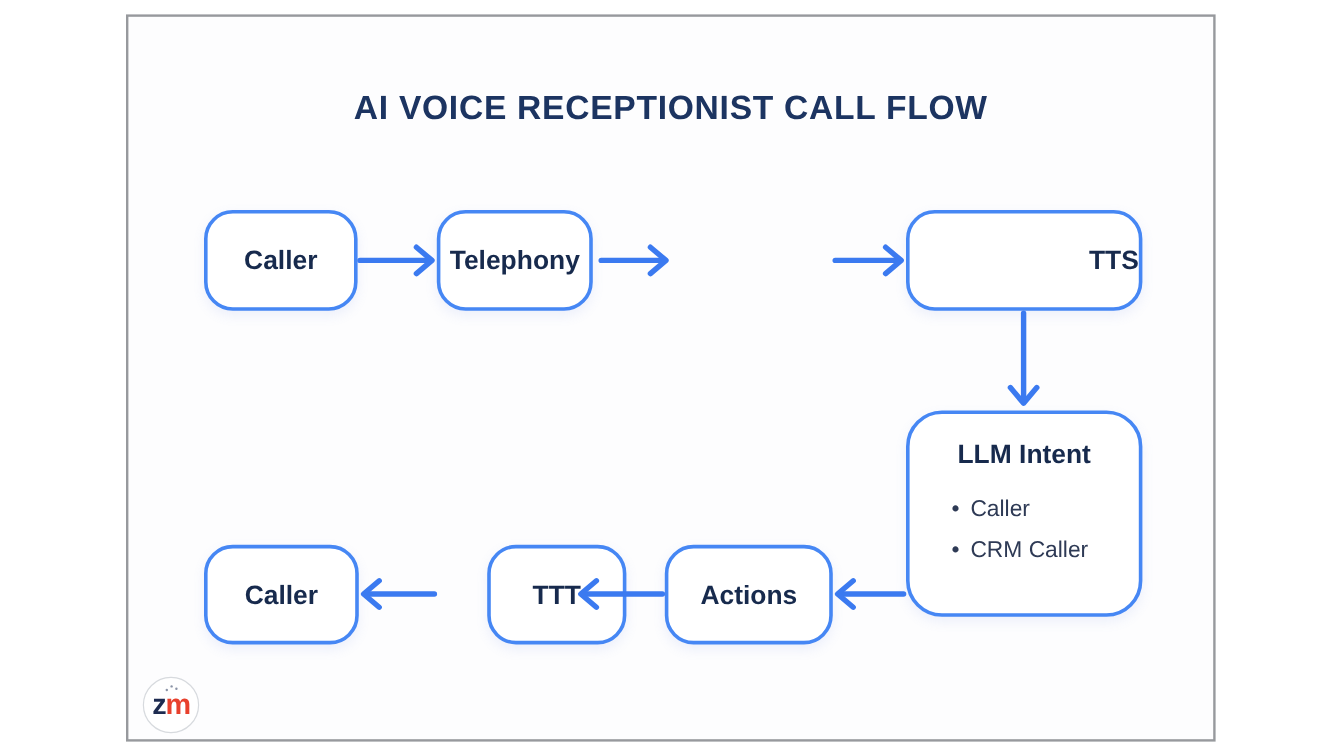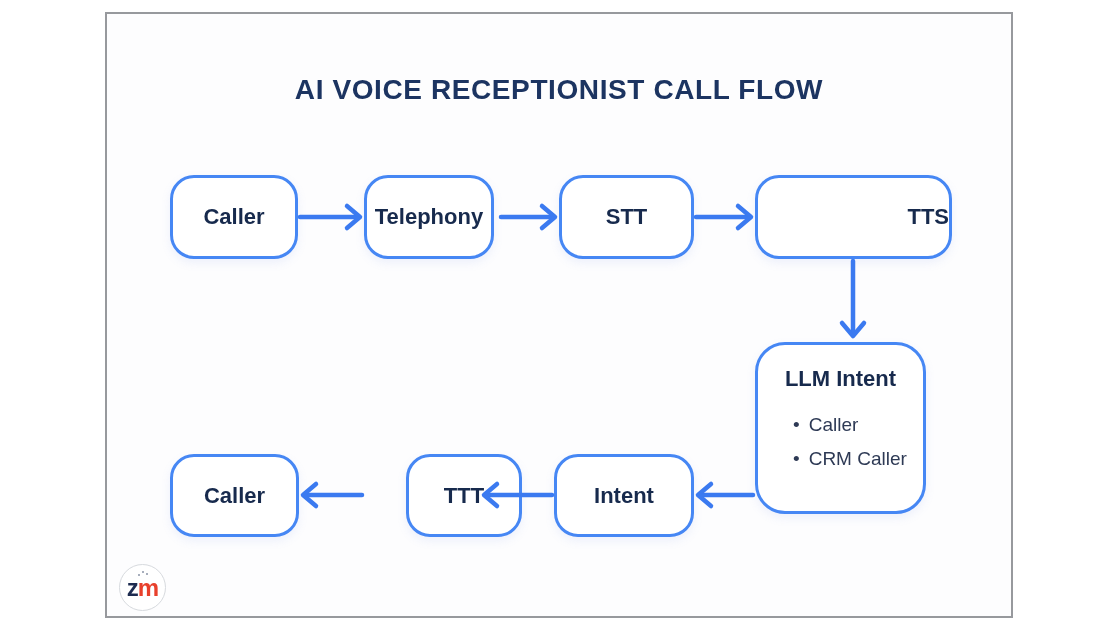--- a/index.html
+++ b/index.html
@@ -20,21 +20,21 @@
     position:absolute; background:#ffffff;
     border:3px solid #4687f4; border-radius:24px;
     display:flex; align-items:center; justify-content:center;
     color:#172a4d; font-weight:bold; font-size:22px;
     box-shadow:0 4px 10px rgba(120,150,230,0.12);
   }
   .node-caller-top    { left:63px;  top:161px; width:128px; height:84px; }
   .node-telephony     { left:257px; top:161px; width:130px; height:84px; }
   .node-stt           { left:452px; top:161px; width:135px; height:84px; }
   .node-tts           { left:648px; top:161px; width:197px; height:84px;justify-content:flex-end; }
-  .node-llm           { left:648px; top:328px; width:171px; height:172px;
+  .node-llm           { left:648px; top:328px; width:197px; height:172px;
                         flex-direction:column; align-items:stretch; justify-content:flex-start;
                         padding:21px 0 0 0; border-radius:30px; }
   .node-caller-bottom { left:63px;  top:440px; width:129px; height:83px; }
   .node-ttt           { left:257px; top:440px; width:116px; height:83px;margin-left:42px; }
   .node-actions       { left:447px; top:440px; width:140px; height:83px; }
   .llm-title { text-align:center; font-size:22px; font-weight:bold; color:#172a4d; margin-bottom:16px; }
   .llm-bullets { padding-left:35px; }
   .llm-bullet { font-size:19px; font-weight:normal; color:#2e3a55; line-height:34px; display:flex; align-items:baseline; }
   .llm-bullet .dot { margin-right:9px; font-size:19px; color:#2e3a55; }
   .arrow { position:absolute; overflow:visible; }
@@ -69,23 +69,20 @@
   <div class="card">
 
     <div class="title">AI VOICE RECEPTIONIST CALL FLOW</div>
 
     <div class="node node-caller-top">
       <span>Caller</span>
     </div>
     <div class="node node-telephony">
       <span>Telephony</span>
     </div>
-    <div class="node node-stt">
-      <span>STT</span>
-    </div>
     <div class="node node-tts">
       <span>TTS</span>
     </div>
 
     <div class="node node-llm">
       <div class="llm-title">LLM Intent</div>
       <div class="llm-bullets">
         <div class="llm-bullet">
           <span class="dot">•</span>
           <span>Caller</span>
@@ -97,21 +94,21 @@
       </div>
     </div>
 
     <div class="node node-caller-bottom">
       <span>Caller</span>
     </div>
     <div class="node node-ttt">
       <span>TTT</span>
     </div>
     <div class="node node-actions">
-      <span>Intent</span>
+      <span>Actions</span>
     </div>
 
     <svg class="arrow a1" width="66" height="32" viewBox="0 0 66 32">
       <line x1="2" y1="16" x2="57" y2="16"></line>
       <polyline points="49,5 62,16 49,27"></polyline>
     </svg>
     <svg class="arrow a2" width="60" height="32" viewBox="0 0 60 32">
       <line x1="2" y1="16" x2="51" y2="16"></line>
       <polyline points="43,5 56,16 43,27"></polyline>
     </svg>

